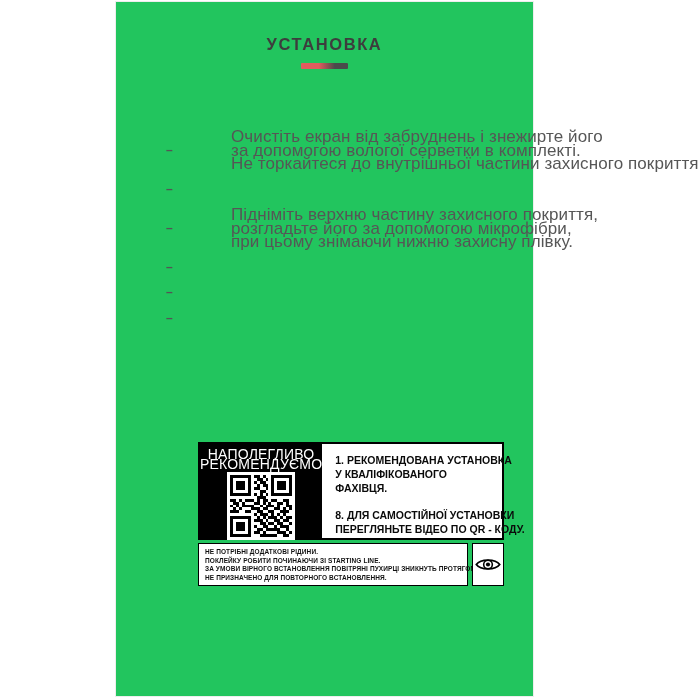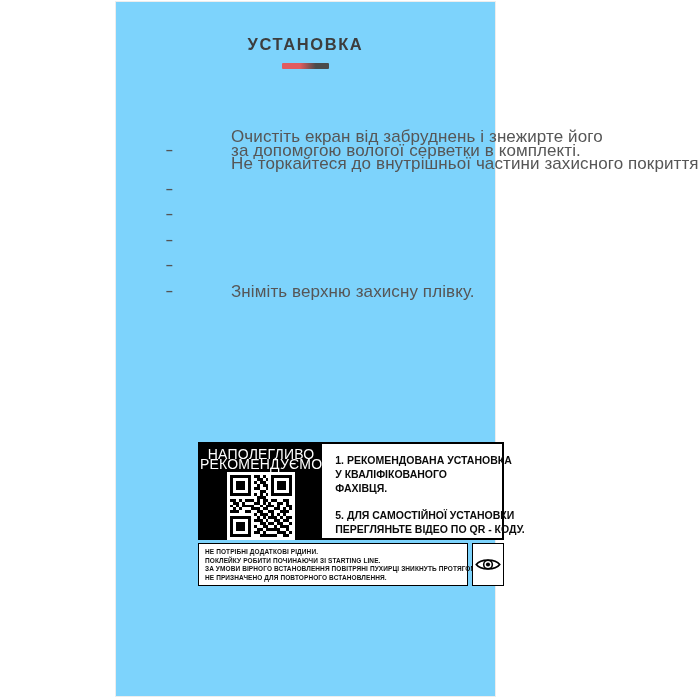--- a/index.html
+++ b/index.html
@@ -5,22 +5,22 @@
   * { margin: 0; padding: 0; box-sizing: border-box; }
   html, body {
     width: 700px; height: 700px;
     background: #ffffff;
     font-family: "Liberation Sans", sans-serif;
     overflow: hidden;
   }
   .card {
     position: absolute;
     left: 115px; top: 1px;
-    width: 381px; height: 696px;
-    background: #7dd3fc;
+    width: 419px; height: 696px;
+    background: #22c55e;
     border: 1px solid #ededed;
   }
   
   .header { position: absolute; top: 33px; left: 0; width: 100%; text-align: center; }
   .title {
     font-size: 16.5px;
     font-weight: 600;
     letter-spacing: 1.6px;
     color: #3d3d3d;
   }
@@ -147,30 +147,32 @@
       <span class="dash">–</span>
       <span class="step-text">Очистіть екран від забруднень і знежирте його
 за допомогою вологої серветки в комплекті.
 Не торкайтеся до внутрішньої частини захисного покриття.</span>
     </li>
     <li class="step">
       <span class="dash">–</span>
     </li>
     <li class="step">
       <span class="dash">–</span>
+      <span class="step-text">Підніміть верхню частину захисного покриття,
+розгладьте його за допомогою мікрофібри,
+при цьому знімаючи нижню захисну плівку.</span>
     </li>
     <li class="step">
       <span class="dash">–</span>
     </li>
     <li class="step">
       <span class="dash">–</span>
     </li>
     <li class="step">
       <span class="dash">–</span>
-      <span class="step-text">Зніміть верхню захисну плівку.</span>
     </li>
   </ul>
 
   <div class="rec-box">
     <div class="rec-left">
       <div class="rec-badge">НАПОЛЕГЛИВО
 РЕКОМЕНДУЄМО</div>
       <div class="qr">
           <div class="qm"></div>
           <div class="qm"></div>
@@ -612,21 +614,21 @@
           <div></div>
           <div class="qm"></div>
           <div class="qm"></div>
           <div></div>
         </div>
     </div>
     <div class="rec-right">
       <p>1. РЕКОМЕНДОВАНА УСТАНОВКА
 У КВАЛІФІКОВАНОГО
 ФАХІВЦЯ.</p>
-      <p>5. ДЛЯ САМОСТІЙНОЇ УСТАНОВКИ
+      <p>8. ДЛЯ САМОСТІЙНОЇ УСТАНОВКИ
 ПЕРЕГЛЯНЬТЕ ВІДЕО ПО QR - КОДУ.</p>
     </div>
   </div>
 
   <div class="note-box">
     <div class="note-line">НЕ ПОТРІБНІ ДОДАТКОВІ РІДИНИ.</div>
     <div class="note-line">ПОКЛЕЙКУ РОБИТИ ПОЧИНАЮЧИ ЗІ STARTING LINE.</div>
     <div class="note-line">ЗА УМОВИ ВІРНОГО ВСТАНОВЛЕННЯ ПОВІТРЯНІ ПУХИРЦІ ЗНИКНУТЬ ПРОТЯГОМ ДОБИ.</div>
     <div class="note-line">НЕ ПРИЗНАЧЕНО ДЛЯ ПОВТОРНОГО ВСТАНОВЛЕННЯ.</div>
   </div>

